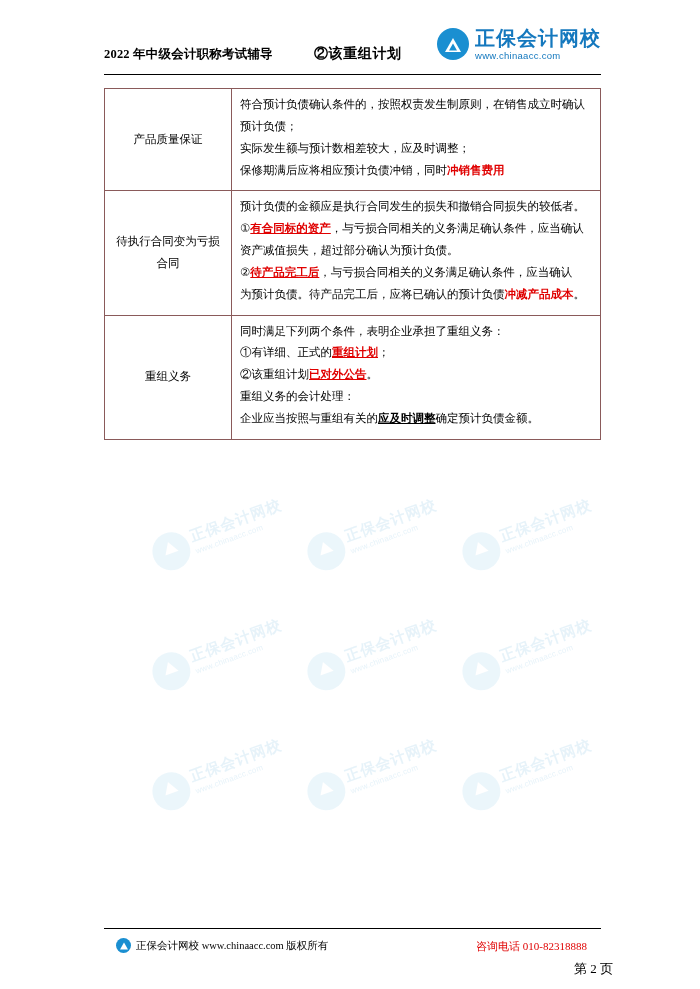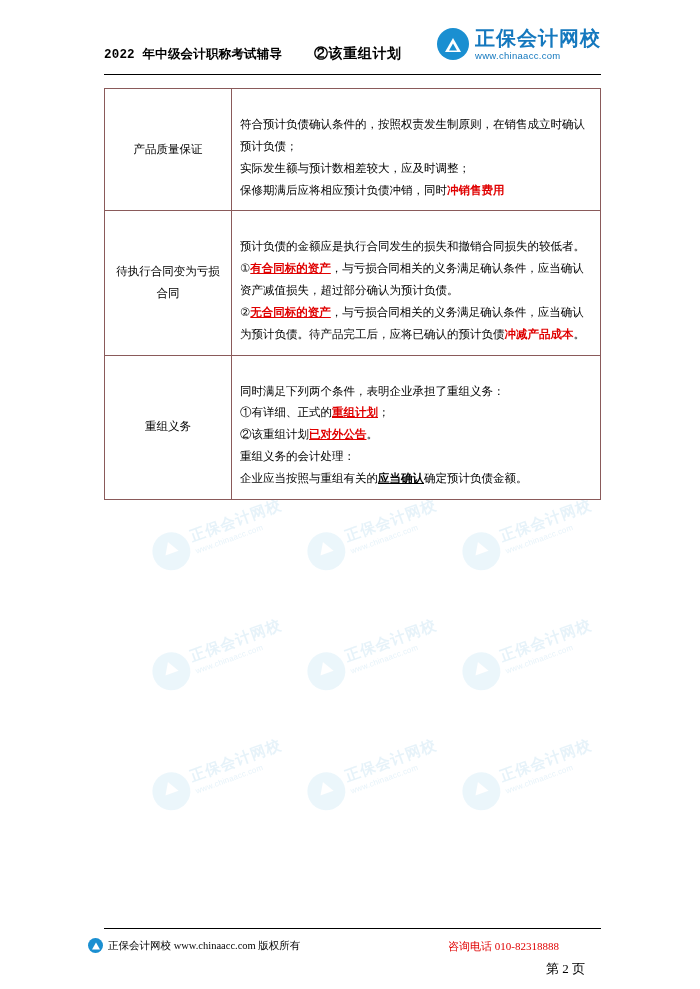--- a/index.html
+++ b/index.html
@@ -31,21 +31,20 @@
     height: 48px;
   }
   .header-left-title {
     position: absolute;
     left: 0px;
     top: 18px;
     font-size: 12.5px;
     font-weight: bold;
     letter-spacing: 0.2px;
     white-space: nowrap;
-    font-family: Liberation Mono, monospace;
   }
   .header-center-title {
     position: absolute;
     left: 210px;
     top: 17px;
     font-size: 14px;
     font-weight: bold;
     letter-spacing: 0.6px;
     white-space: nowrap;
   }
@@ -134,21 +133,21 @@
   }
   .tbl td.col-label {
     width: 118px;
     text-align: center;
     vertical-align: middle;
     padding-left: 4px;
     padding-right: 4px;
   }
   .tbl td.col-body {
     vertical-align: top;
-    padding-top: 25px;
+    padding-top: 5px;
     padding-bottom: 9px;
   }
   .label-line {
     display: block;
     text-align: center;
   }
   .body-line {
     display: block;
     text-indent: 0;
   }
@@ -229,21 +228,21 @@
   .footer-rule {
     position: absolute;
     left: 104px;
     top: 928px;
     width: 497px;
     height: 0;
     border-top: 1px solid #000000;
   }
   .footer {
     position: absolute;
-    left: 88px;
+    left: 116px;
     top: 936px;
     width: 497px;
     height: 46px;
   }
   .footer-left {
     position: absolute;
     left: 0;
     top: 2px;
     display: flex;
     align-items: center;
@@ -381,34 +380,34 @@
         </tr>
         <tr>
           <td class="col-label">
             <span class="label-line">待执行合同变为亏损</span>
             <span class="label-line">合同</span>
           </td>
           <td class="col-body">
             <span class="body-line"><span>预计负债的金额应是执行合同发生的损失和撤销合同损失的较低者。</span></span>
             <span class="body-line"><span>①</span><span class="red-u">有合同标的资产</span><span>，与亏损合同相关的义务满足确认条件，应当确认</span></span>
             <span class="body-line"><span>资产减值损失，超过部分确认为预计负债。</span></span>
-            <span class="body-line"><span>②</span><span class="red-u">无合同标的资产</span><span>，与亏损合同相关的义务满足确认条件，应当确认</span></span>
+            <span class="body-line"><span>②</span><span class="red-u">待产品完工后</span><span>，与亏损合同相关的义务满足确认条件，应当确认</span></span>
             <span class="body-line"><span>为预计负债。待产品完工后，应将已确认的预计负债</span><span class="red">冲减产品成本</span><span>。</span></span>
           </td>
         </tr>
         <tr>
           <td class="col-label">
             <span class="label-line">重组义务</span>
           </td>
           <td class="col-body">
             <span class="body-line"><span>同时满足下列两个条件，表明企业承担了重组义务：</span></span>
             <span class="body-line"><span>①有详细、正式的</span><span class="red-u">重组计划</span><span>；</span></span>
             <span class="body-line"><span>②该重组计划</span><span class="red-u">已对外公告</span><span>。</span></span>
             <span class="body-line"><span>重组义务的会计处理：</span></span>
-            <span class="body-line"><span>企业应当按照与重组有关的</span><span class="black-u">应当确认</span><span>确定预计负债金额。</span></span>
+            <span class="body-line"><span>企业应当按照与重组有关的</span><span class="black-u">应及时调整</span><span>确定预计负债金额。</span></span>
           </td>
         </tr>
       </tbody>
   </table>
 
   <div class="footer-rule"></div>
   <div class="footer">
     <div class="footer-left">
       <span class="footer-logo">
           <span class="tri"></span>

